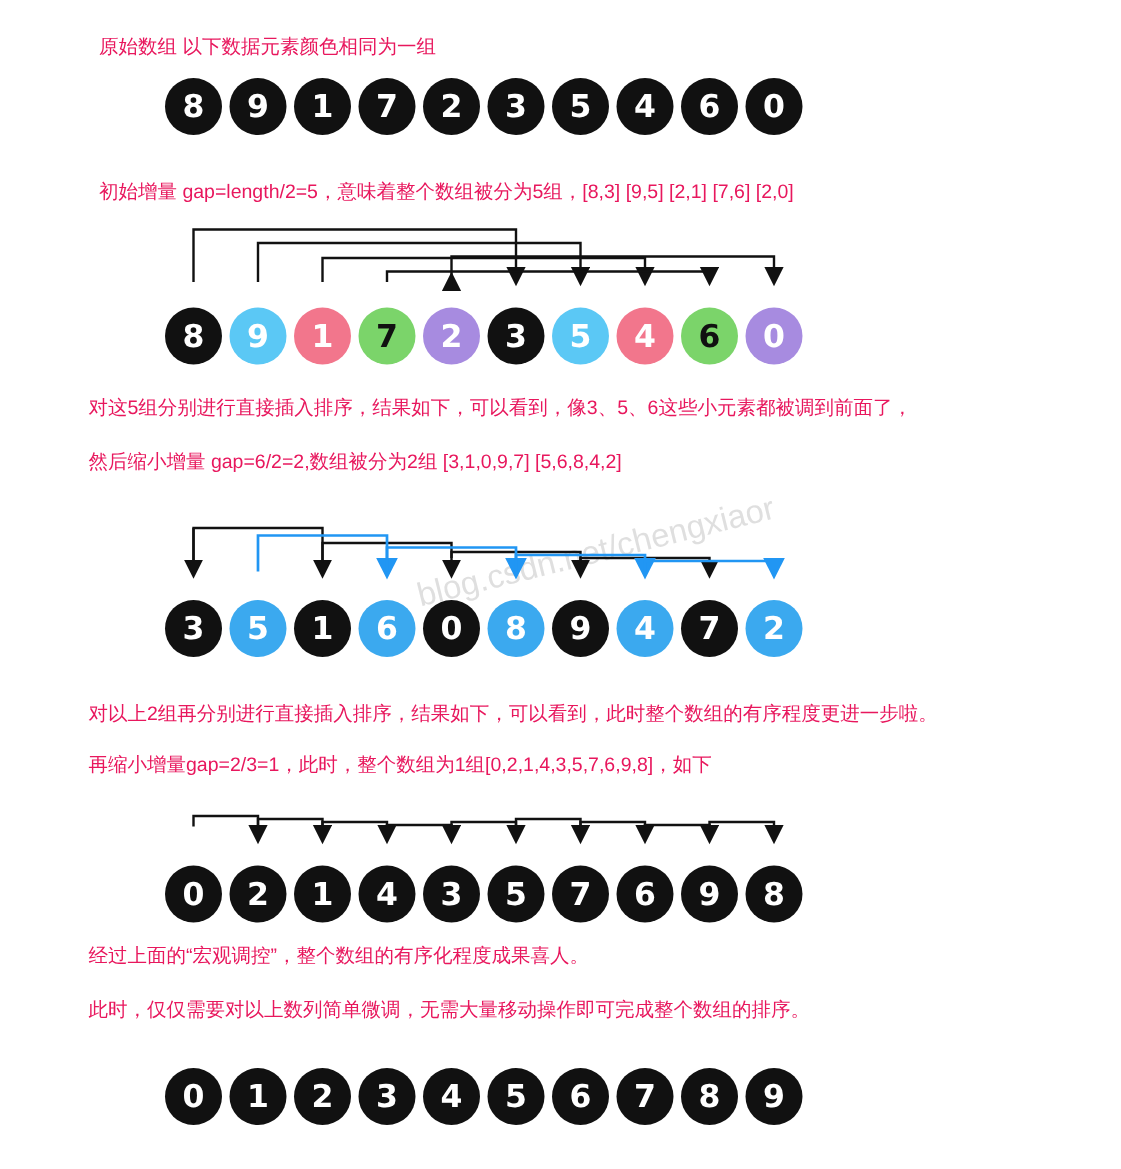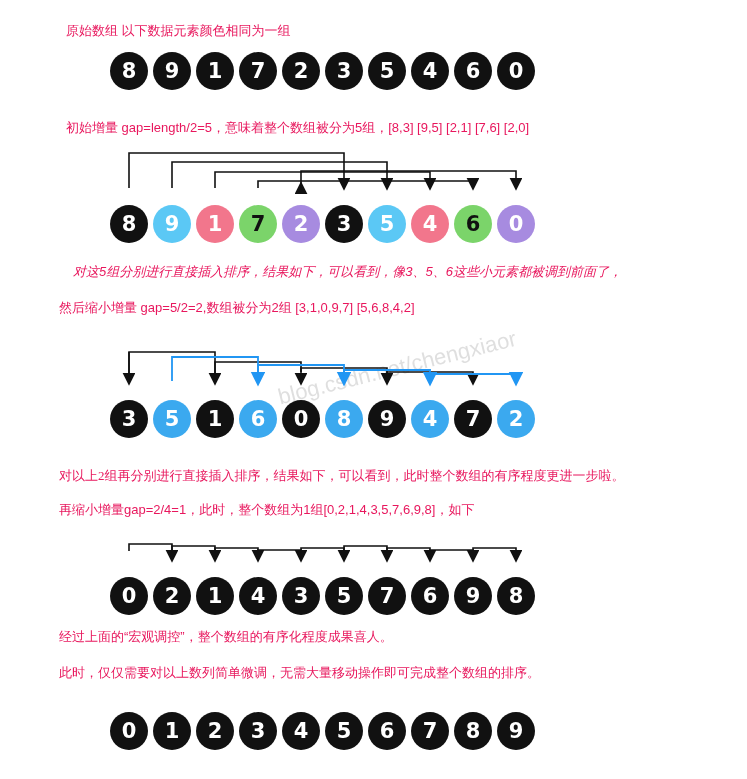--- a/index.html
+++ b/index.html
@@ -50,24 +50,24 @@
     font-family:"Liberation Sans",sans-serif;
   }
 </style>
 </head>
 <body>
 
 <div class="watermark" style="left:275px;top:355px;">blog.csdn.net/chengxiaor</div>
 
 <div class="note" style="left:40px;top:21px;">原始数组   以下数据元素颜色相同为一组</div>
 <div class="note" style="left:40px;top:118px;">初始增量 gap=length/2=5，意味着整个数组被分为5组，[8,3] [9,5] [2,1] [7,6] [2,0]</div>
-<div class="note" style="left:47px;top:262px;font-style:italic;">对这5组分别进行直接插入排序，结果如下，可以看到，像3、5、6这些小元素都被调到前面了，</div>
-<div class="note" style="left:33px;top:298px;">然后缩小增量 gap=5/2=2,数组被分为2组 [3,1,0,9,7] [5,6,8,4,2]</div>
-<div class="note" style="left:33px;top:466px;font-family:Liberation Serif, serif;">对以上2组再分别进行直接插入排序，结果如下，可以看到，此时整个数组的有序程度更进一步啦。</div>
-<div class="note" style="left:33px;top:500px;">再缩小增量gap=2/4=1，此时，整个数组为1组[0,2,1,4,3,5,7,6,9,8]，如下</div>
+<div class="note" style="left:33px;top:262px;">对这5组分别进行直接插入排序，结果如下，可以看到，像3、5、6这些小元素都被调到前面了，</div>
+<div class="note" style="left:33px;top:298px;">然后缩小增量 gap=6/2=2,数组被分为2组 [3,1,0,9,7] [5,6,8,4,2]</div>
+<div class="note" style="left:33px;top:466px;">对以上2组再分别进行直接插入排序，结果如下，可以看到，此时整个数组的有序程度更进一步啦。</div>
+<div class="note" style="left:33px;top:500px;">再缩小增量gap=2/3=1，此时，整个数组为1组[0,2,1,4,3,5,7,6,9,8]，如下</div>
 <div class="note" style="left:33px;top:627px;text-align:center;">经过上面的“宏观调控”，整个数组的有序化程度成果喜人。</div>
 <div class="note" style="left:33px;top:663px;">此时，仅仅需要对以上数列简单微调，无需大量移动操作即可完成整个数组的排序。</div>
 
 <svg class="arrows" width="747" height="779">
   <defs>
     <marker id="ah-b" markerWidth="9" markerHeight="9" refX="5" refY="4" orient="auto">
       <path d="M0,0 L8,4 L0,8 z" fill="#111111"></path>
     </marker>
     <marker id="ah-blue" markerWidth="9" markerHeight="9" refX="5" refY="4" orient="auto">
       <path d="M0,0 L8,4 L0,8 z" fill="#2196f3"></path>

